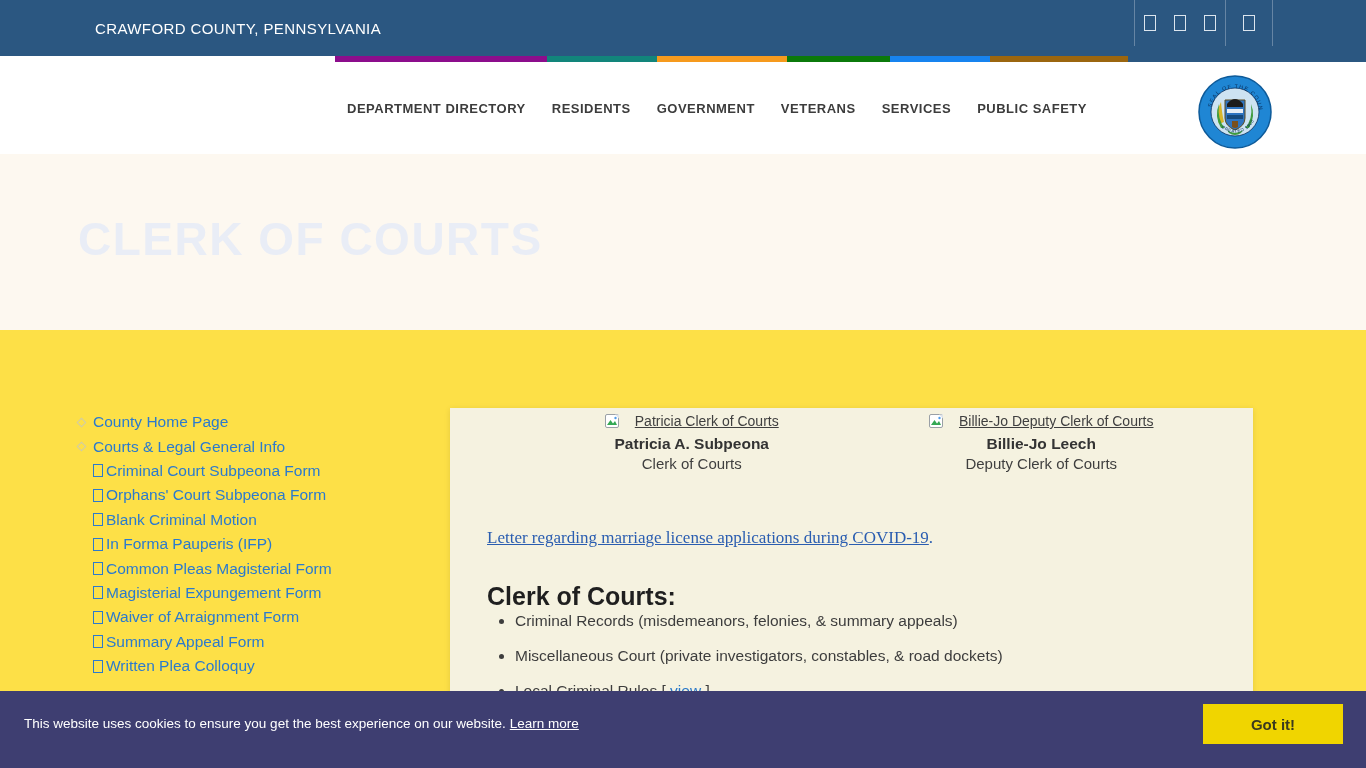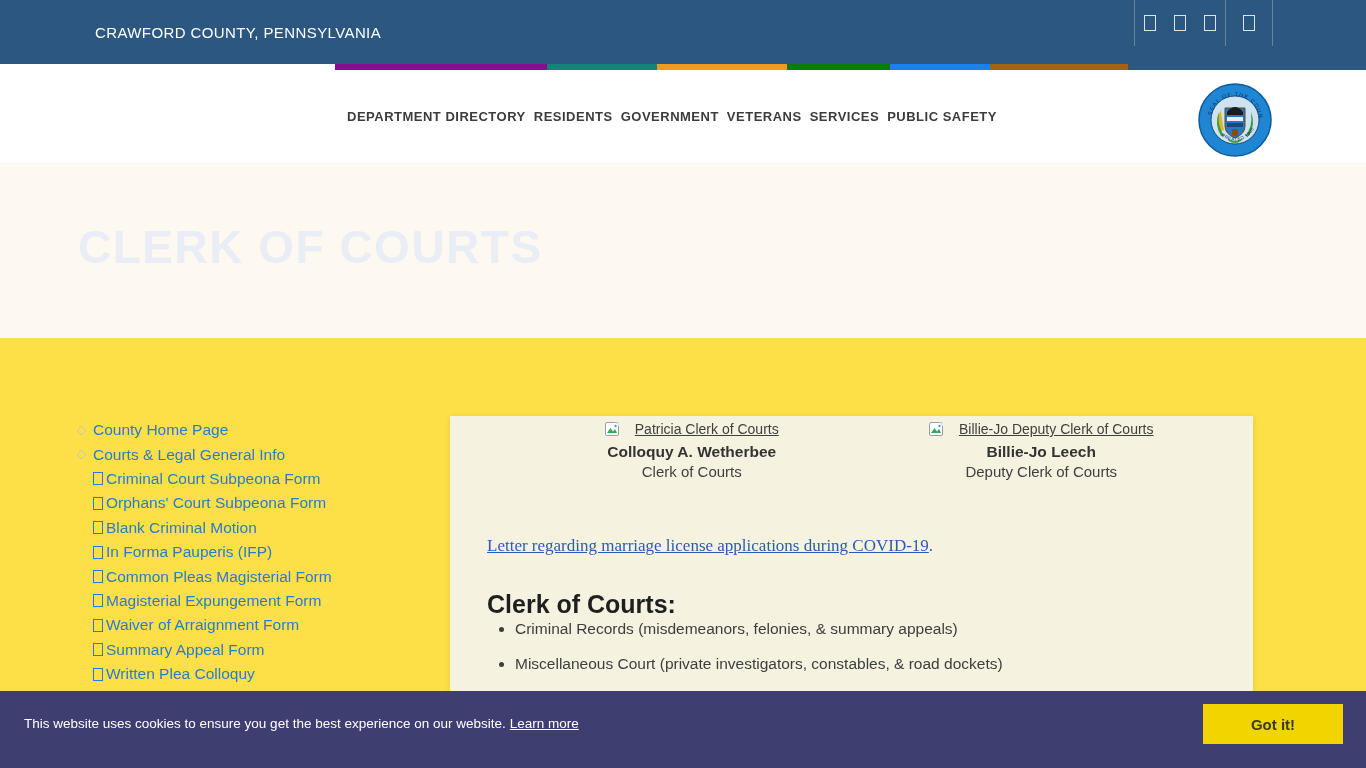--- a/index.html
+++ b/index.html
@@ -1,39 +1,39 @@
 <!DOCTYPE html>
 <html><head>
 <meta charset="utf-8">
 <style>
   * { margin:0; padding:0; box-sizing:border-box; }
   html,body { width:1366px; height:768px; overflow:hidden; }
   body { font-family:"Liberation Sans", sans-serif; background:#f1eed8; position:relative; }
 
   
-  .topbar { height:64px; background:#2b5781; display:flex; align-items:center; position:relative; }
+  .topbar { height:56px; background:#2b5781; display:flex; align-items:center; position:relative; }
   .site-name { color:#ffffff; font-size:15px; letter-spacing:.4px; margin-left:95px; font-weight:400; }
   .topbar-right { position:absolute; right:0; top:0; height:46px; display:flex; align-items:center; }
   .vsep { width:1px; height:46px; background:rgba(255,255,255,.28); }
   .icon-box { width:12px; height:16px; border:1px solid #dce5ee; margin:0 9px; cursor:pointer; }
   .icon-box.single { margin:0 17px; }
   .topbar-spacer { width:93px; height:46px; }
 
   
   .stripe-row { height:6px; display:flex; background:#ffffff; }
   .stripe-pad-left { width:335px; }
   .stripe-seg { height:6px; }
   .stripe-seg.s0 { width:212px; } .stripe-seg.s1 { width:110px; }
   .stripe-seg.s2 { width:130px; } .stripe-seg.s3 { width:103px; }
   .stripe-seg.s4 { width:100px; } .stripe-seg.s5 { width:138px; }
   .stripe-pad-right { flex:1; background:#2b5781; }
 
   
   .navbar { height:92px; background:#ffffff; position:relative; display:flex; align-items:center; }
-  .nav-menu { display:flex; gap:8px; margin-left:347px; }
+  .nav-menu { display:flex; gap:26px; margin-left:347px; }
   .nav-item { font-size:13px; font-weight:700; color:#3c3c3c; letter-spacing:.5px; cursor:pointer; white-space:nowrap; }
   .logo-wrap { position:absolute; left:1197px; top:12px; width:76px; height:76px; cursor:pointer; }
 
   
   .banner { height:176px; background:#fdf8f0; position:relative; }
   .banner-title { position:absolute; left:78px; top:58px; font-size:46px; font-weight:700; color:#e9edf6; letter-spacing:1.5px; }
 
   
   .main { position:relative; height:560px; background:#fde047; }
 
@@ -195,21 +195,21 @@
       <div class="figure">
         <div class="alt-line">
           <svg class="broken-img" viewBox="0 0 16 16">
             <rect x="0.5" y="1.5" width="13" height="13" rx="1.5" fill="#ffffff" stroke="#9aa0a6"></rect>
             <path d="M 2 12 L 5.5 7 L 8 10.5 L 10 8 L 12 12 Z" fill="#34a853"></path>
             <circle cx="10.5" cy="5" r="1.2" fill="#4f9be8"></circle>
             <path d="M 10 1.5 L 14 1.5 L 14 5.5 Z" fill="#dfe3e8"></path>
           </svg>
           <span>Patricia Clerk of Courts</span>
         </div>
-        <div class="fig-name">Colloquy A. Wetherbee</div>
+        <div class="fig-name">Patricia A. Subpeona</div>
         <div class="fig-role">Clerk of Courts</div>
       </div>
       <div class="figure">
         <div class="alt-line">
           <svg class="broken-img" viewBox="0 0 16 16">
             <rect x="0.5" y="1.5" width="13" height="13" rx="1.5" fill="#ffffff" stroke="#9aa0a6"></rect>
             <path d="M 2 12 L 5.5 7 L 8 10.5 L 10 8 L 12 12 Z" fill="#34a853"></path>
             <circle cx="10.5" cy="5" r="1.2" fill="#4f9be8"></circle>
             <path d="M 10 1.5 L 14 1.5 L 14 5.5 Z" fill="#dfe3e8"></path>
           </svg>

